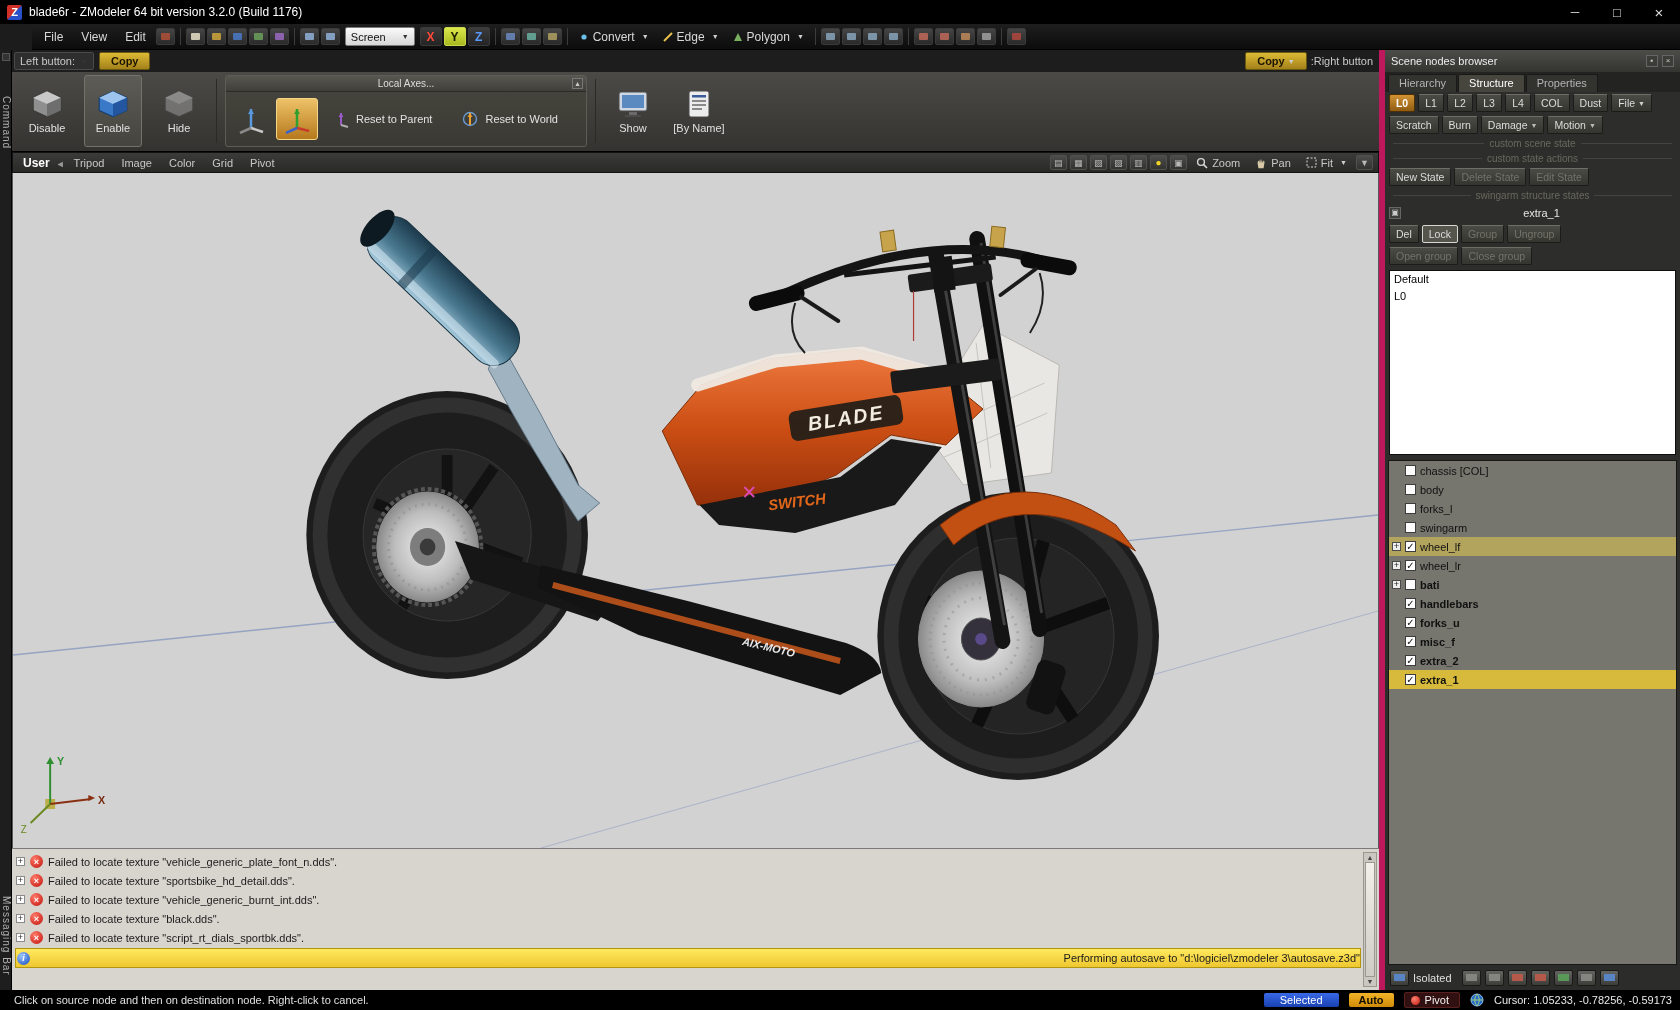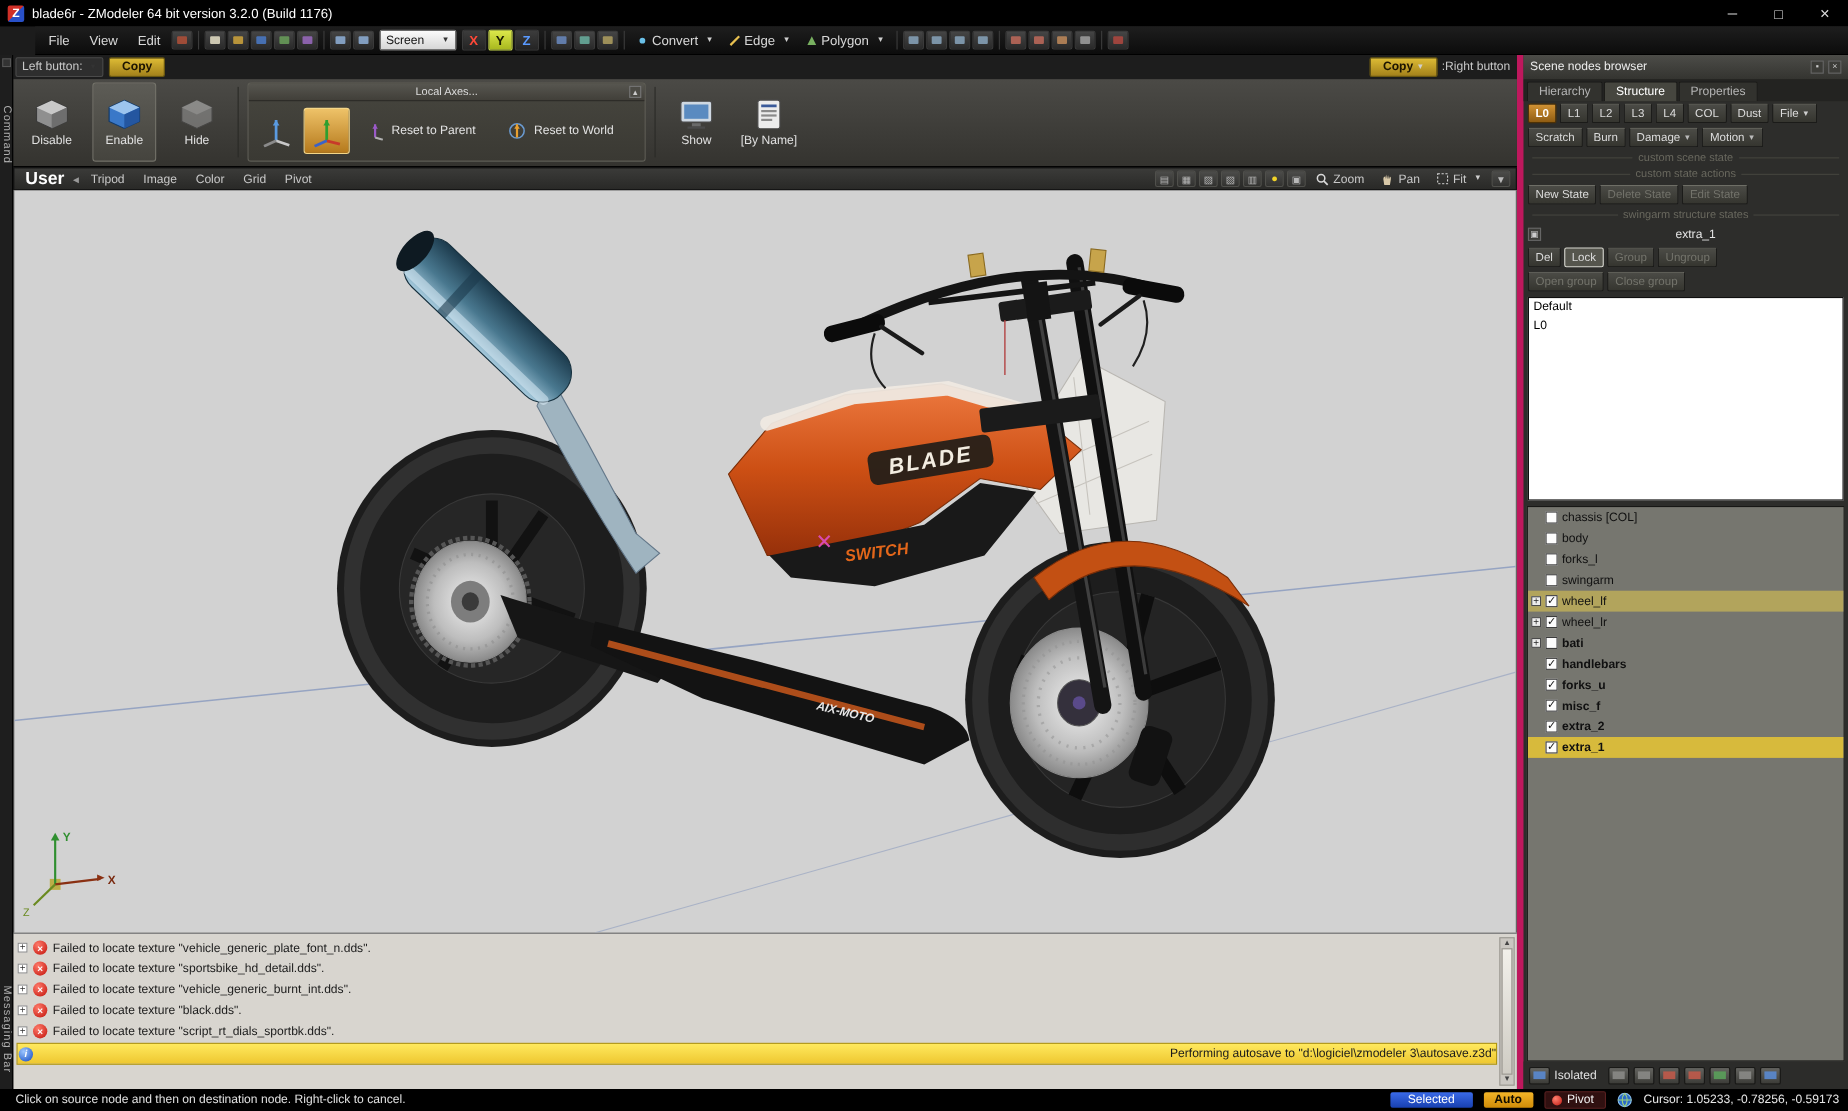--- a/index.html
+++ b/index.html
@@ -66,21 +66,21 @@
     color:#ccc; font-size:8px; line-height:9px; text-align:center; }
   .rb-panel-body { flex:1; display:flex; align-items:center; gap:4px; padding:2px 4px; }
   .rb-iconbtn { width:42px; height:42px; display:flex; align-items:center; justify-content:center; border:1px solid transparent; border-radius:3px; }
   .rb-iconbtn.sel { background:linear-gradient(#eec268,#b5791c); border-color:#f4d688; }
   .rb-hbtn { display:flex; align-items:center; gap:6px; color:#e2e2e2; font-size:11px; padding:0 10px; height:44px; border-radius:3px; }
   .rb-vsep { width:1px; background:#2a2a26; margin:4px 0; }
 
   
   .vp-header { height:21px; background:linear-gradient(#3b3b39,#292927); display:flex; align-items:center;
     color:#c8c8c8; font-size:11px; padding:0 5px; gap:1px; border:1px solid #121212; flex:0 0 auto; }
-  .vp-view { color:#fff; font-weight:bold; font-size:16px; padding:0 5px; }
+  .vp-view { color:#fff; font-weight:bold; font-size:12px; padding:0 5px; }
   .i-left::before { content:"◄"; font-size:9px; color:#999; }
   .vp-mitem { padding:0 8px; }
   .vp-right { margin-left:auto; display:flex; align-items:center; gap:3px; }
   .sq-ico { width:17px; height:15px; border:1px solid #50504c; border-radius:2px; background:linear-gradient(#4c4c4a,#323230);
     display:flex; align-items:center; justify-content:center; font-size:9px; color:#b8b8b8; }
   .bulb { color:#f2d428; font-size:10px; }
   .vp-tool { display:flex; align-items:center; gap:4px; padding:0 6px; }
 
   
   .viewport { flex:1 1 auto; min-height:0; background:#d2d2d2; position:relative; border-left:1px solid #5a5a5a; border-right:1px solid #5a5a5a; }

